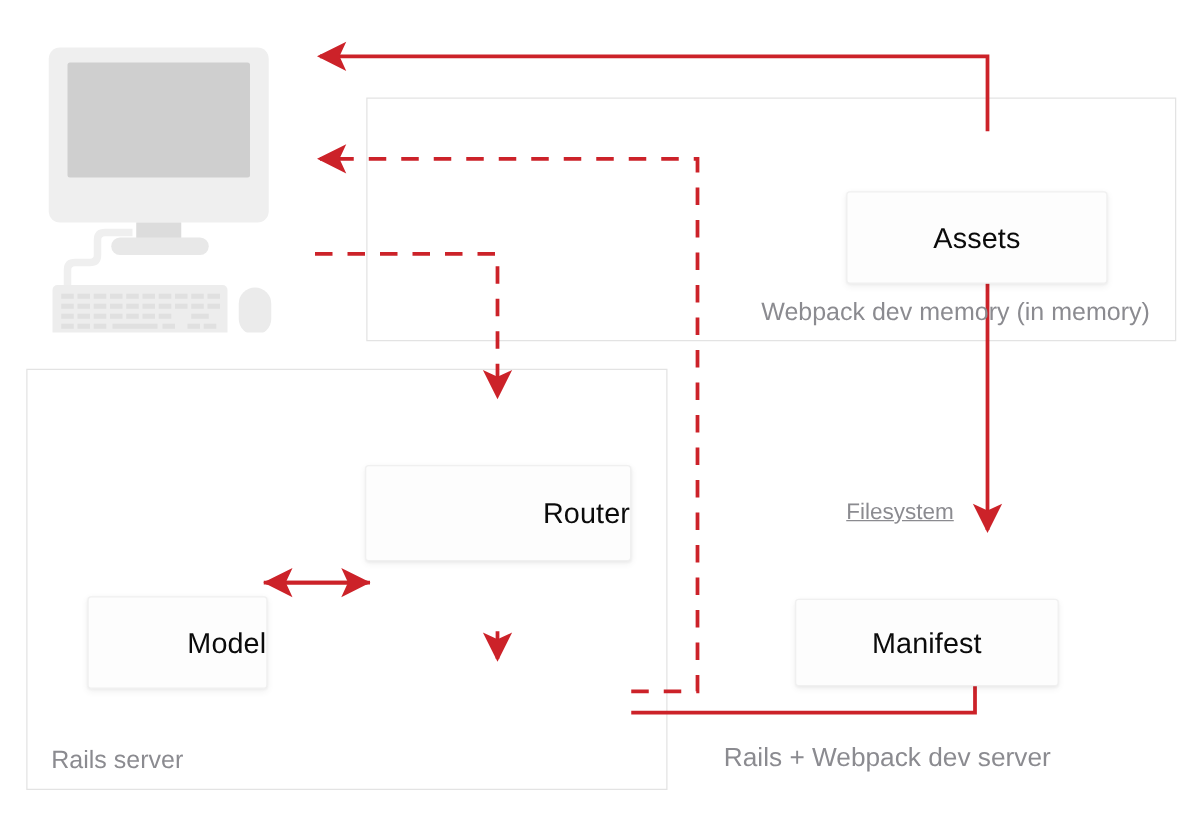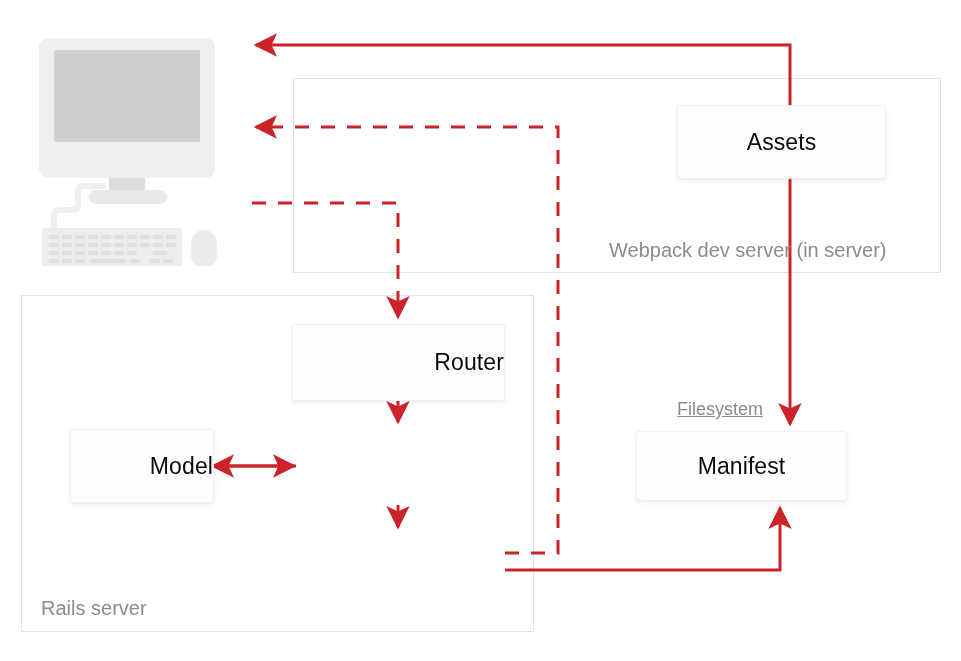--- a/index.html
+++ b/index.html
@@ -36,20 +36,21 @@
     border-radius: 3px;
     box-shadow: 0 2px 6px rgba(0,0,0,0.055), 0 1px 2px rgba(0,0,0,0.04);
     display: flex;
     align-items: center;
     justify-content: center;
     box-sizing: border-box;
     color: #0b0b0b;
     font-size: 23px;
     letter-spacing: 0.1px;
     z-index: 6;
+    margin-top: 48px;
   }
   #node-assets     { left: 677px; top: 105px; width: 209px; height: 74px; }
   #node-manifest   { left: 636px; top: 431px; width: 211px; height: 70px; }
   #node-router     { left: 292px; top: 324px; width: 213px; height: 77px; justify-content: flex-end; }
   #node-model      { left: 70px;  top: 429px; width: 144px; height: 74px; justify-content: flex-end; }
   #node-controller { left: 292px; top: 429px; width: 213px; height: 76px; }
   #node-view       { left: 292px; top: 534px; width: 213px; height: 72px; }
 
   
   .caption {
@@ -181,17 +182,18 @@
   <div class="node" id="node-manifest">
     <span>Manifest</span>
   </div>
   <div class="node" id="node-router">
     <span>Router</span>
   </div>
   <div class="node" id="node-model">
     <span>Model</span>
   </div>
 
-  <div class="caption" id="cap-webpack">Webpack dev server (in server)</div>
+  <div class="caption" id="cap-webpack">Webpack dev memory (in memory)</div>
   <div class="caption" id="cap-rails">Rails server</div>
+  <div class="caption" id="cap-combined">Rails + Webpack dev server</div>
   <div class="caption" id="cap-fs">Filesystem</div>
 
 </div>
 
 </body></html>

